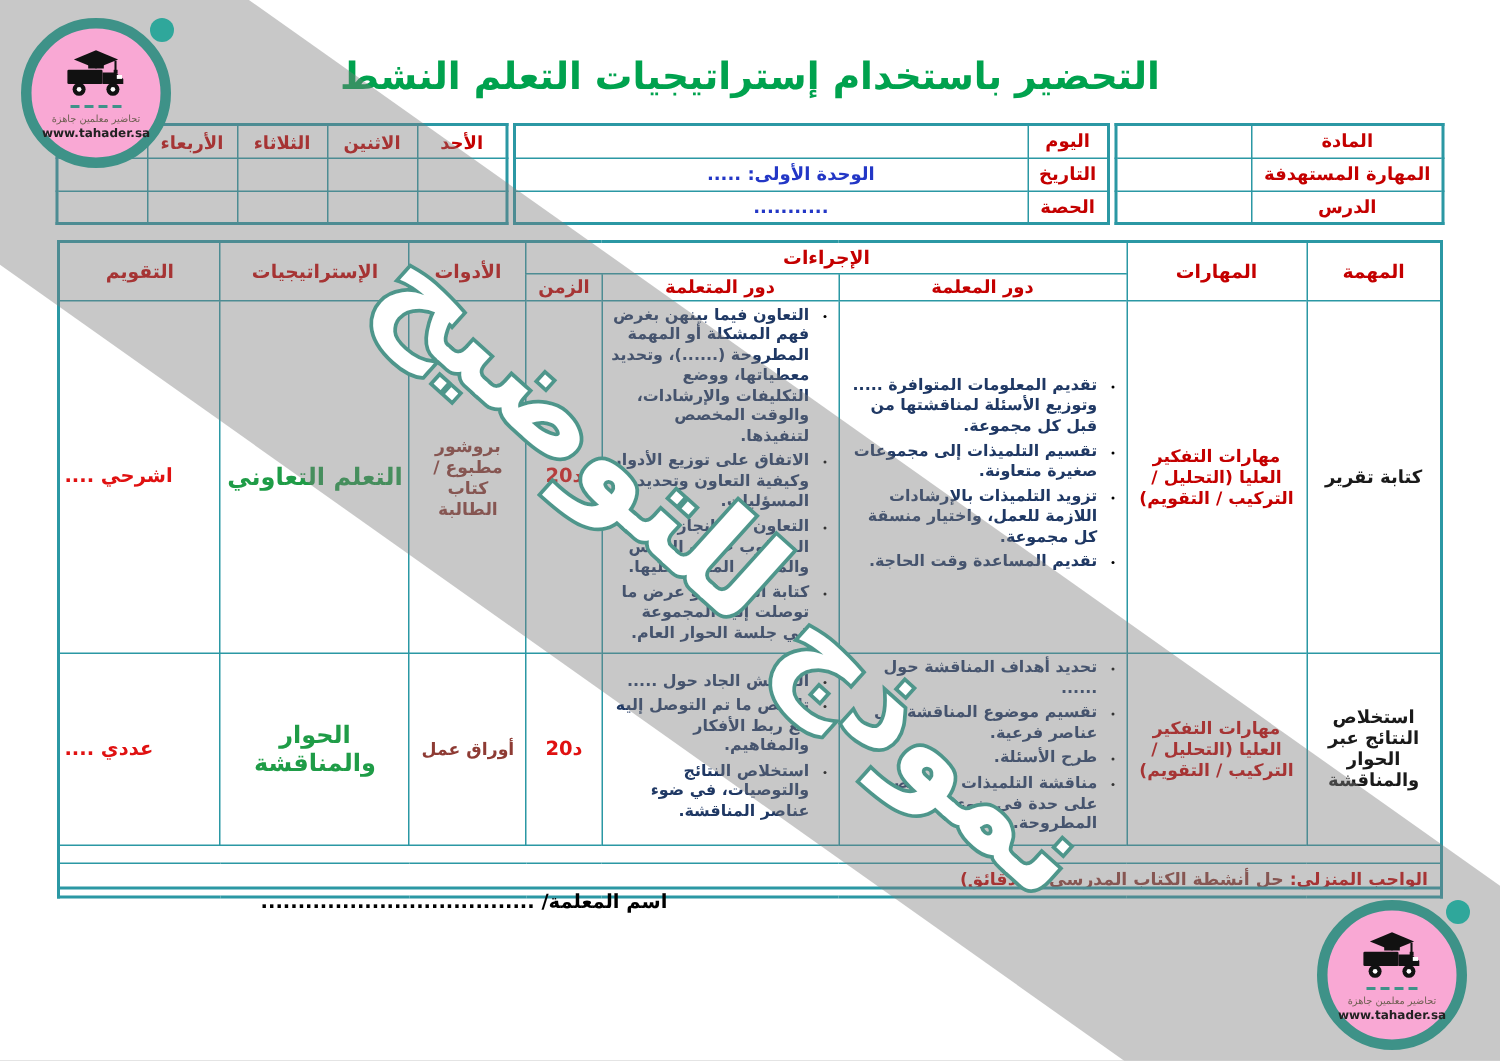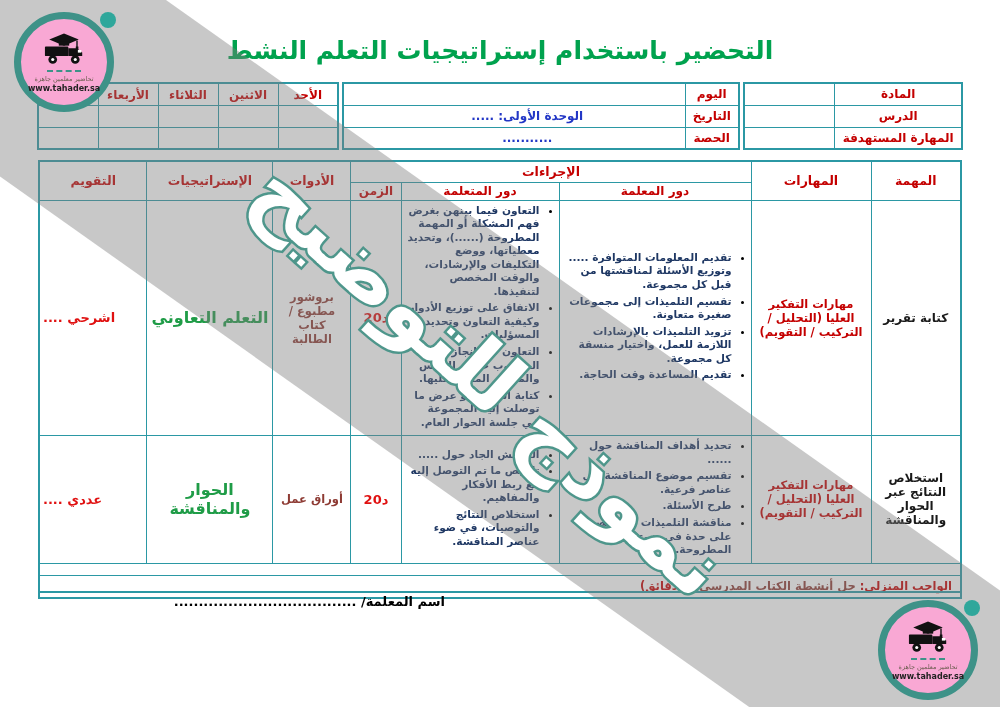--- a/index.html
+++ b/index.html
@@ -127,25 +127,25 @@
 
   <div class="header-strip">
 
     <table class="meta-table">
       <tbody>
           <tr>
         <td class="meta-label">المادة</td>
         <td class="meta-value"></td>
       </tr>
       <tr>
+        <td class="meta-label">المهارة المستهدفة</td>
+        <td class="meta-value"></td>
+      </tr>
+      <tr>
         <td class="meta-label">الدرس</td>
-        <td class="meta-value"></td>
-      </tr>
-      <tr>
-        <td class="meta-label">المهارة المستهدفة</td>
         <td class="meta-value"></td>
       </tr>
     </tbody>
       </table>
 
     <table class="sched-table">
       <tbody>
           <tr>
         <td class="sched-label">اليوم</td>
         <td class="sched-value"></td>

